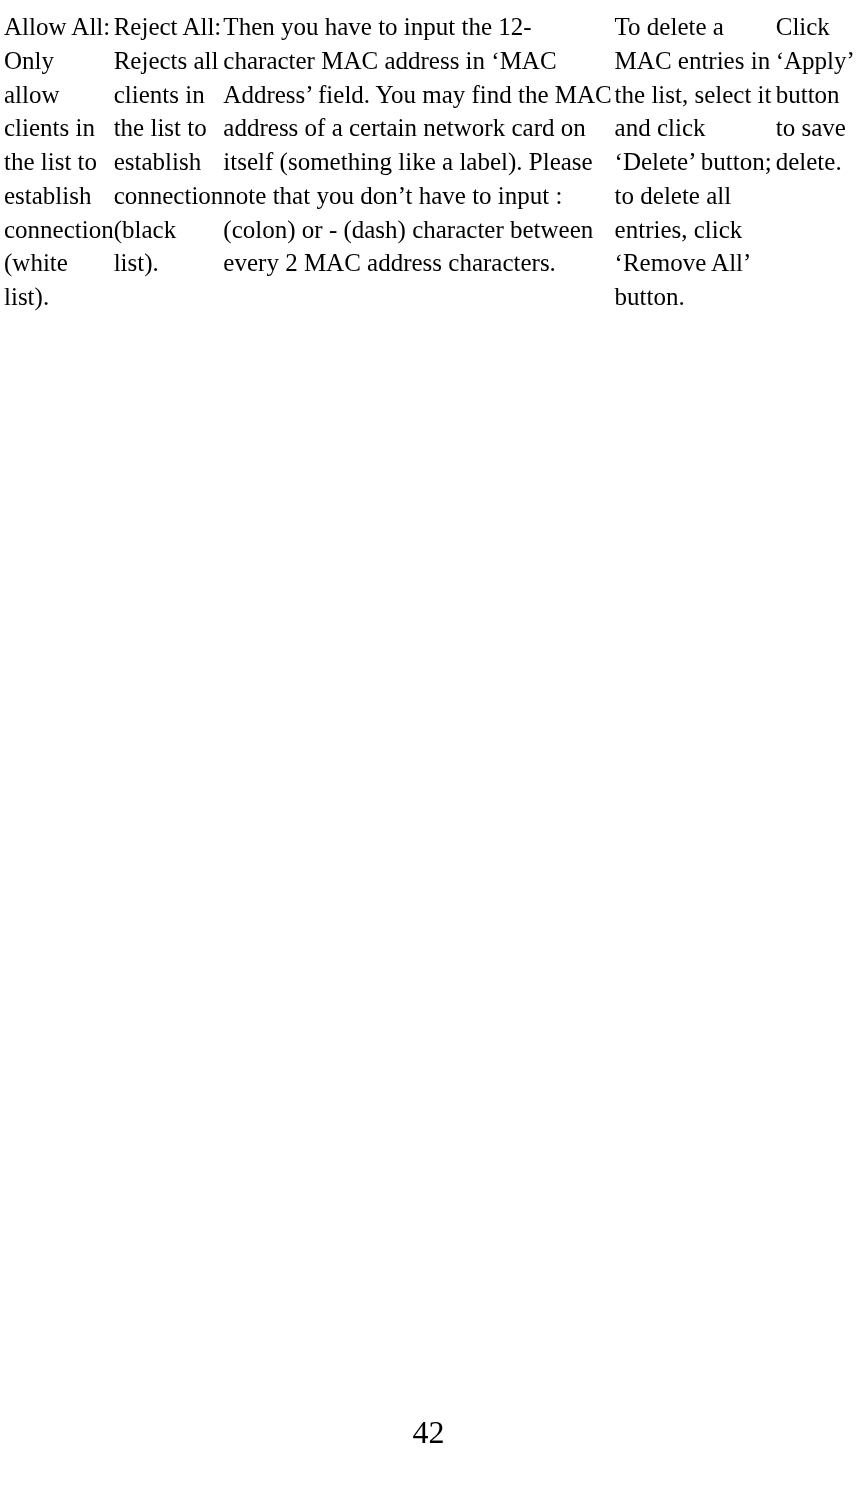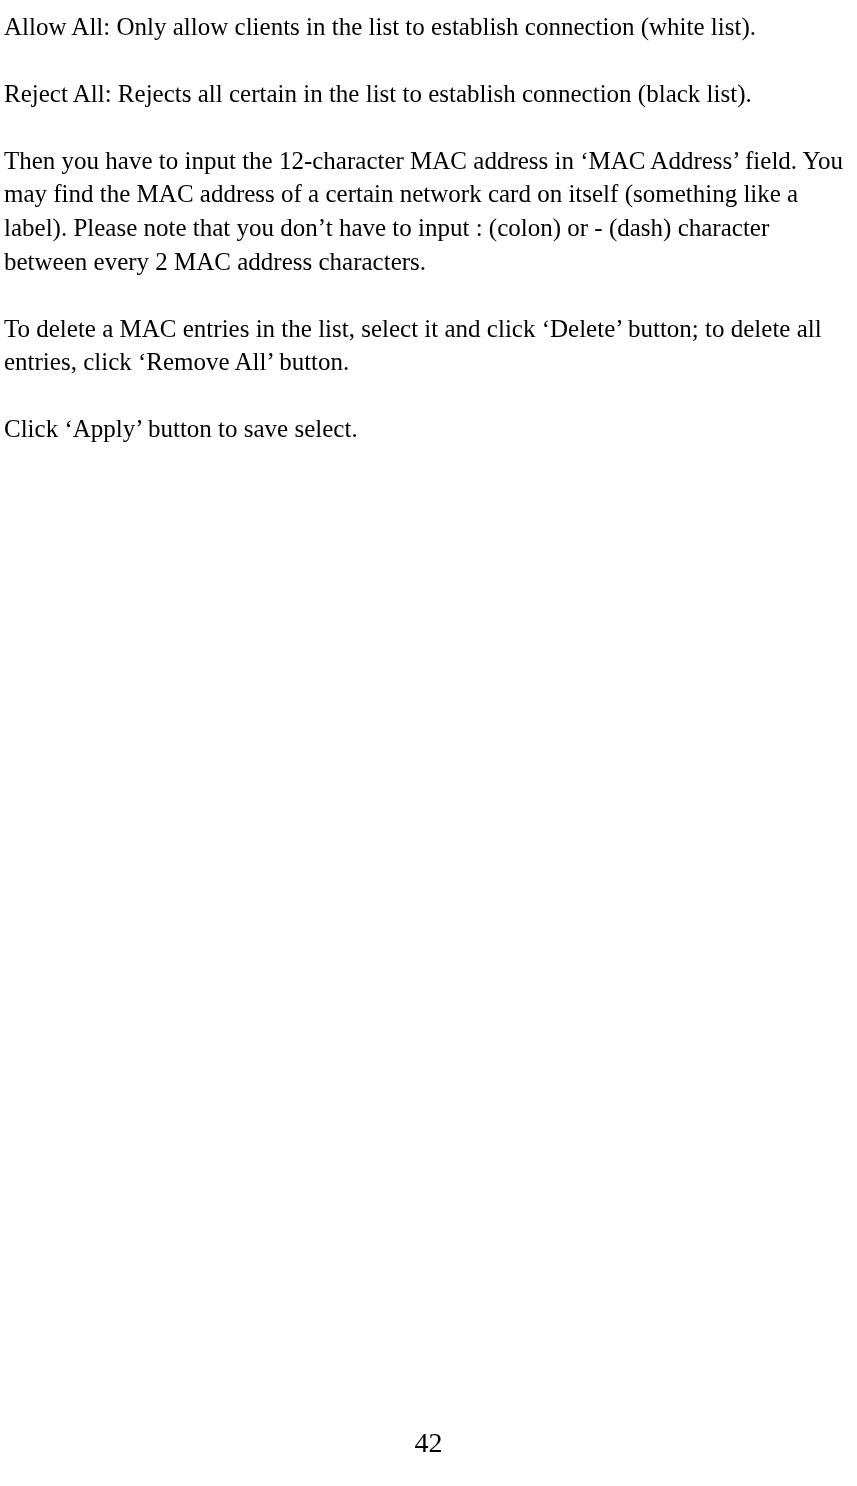--- a/index.html
+++ b/index.html
@@ -13,41 +13,41 @@
       background: #ffffff;
       font-family: "Times New Roman", Times, serif;
       font-size: 25px;
       color: #000000;
       position: relative;
       padding: 10px 4px 0 4px;
       line-height: 1.35;
     }
     .content {
       display: flex;
-      flex-direction: column;
+      flex-direction: row;
       font-family: Liberation Serif, serif;
     }
     p {
       margin-bottom: 33px;
     }
     p:last-of-type {
       margin-bottom: 0;
     }
     .page-number {
       position: absolute;
-      bottom: 24px;
+      bottom: 32px;
       left: 50%;
       transform: translateX(-50%);
-      font-size: 28px;
+      font-size: 32px;
     }
   </style>
 </head>
 <body>
 
 <div class="content">
   <p>Allow All: Only allow clients in the list to establish connection (white list).</p>
-  <p>Reject All: Rejects all certain in the list to establish connection (black list).</p>
+  <p>Reject All: Rejects all clients in the list to establish connection (black list).</p>
   <p>Then you have to input the 12-character MAC address in ‘MAC Address’ field. You may find the MAC address of a certain network card on itself (something like a label). Please note that you don’t have to input : (colon) or - (dash) character between every 2 MAC address characters.</p>
   <p>To delete a MAC entries in the list, select it and click ‘Delete’ button; to delete all entries, click ‘Remove All’ button.</p>
-  <p>Click ‘Apply’ button to save select.</p>
+  <p>Click ‘Apply’ button to save delete.</p>
 </div>
 
 <div class="page-number">42</div>
 
 </body></html>

